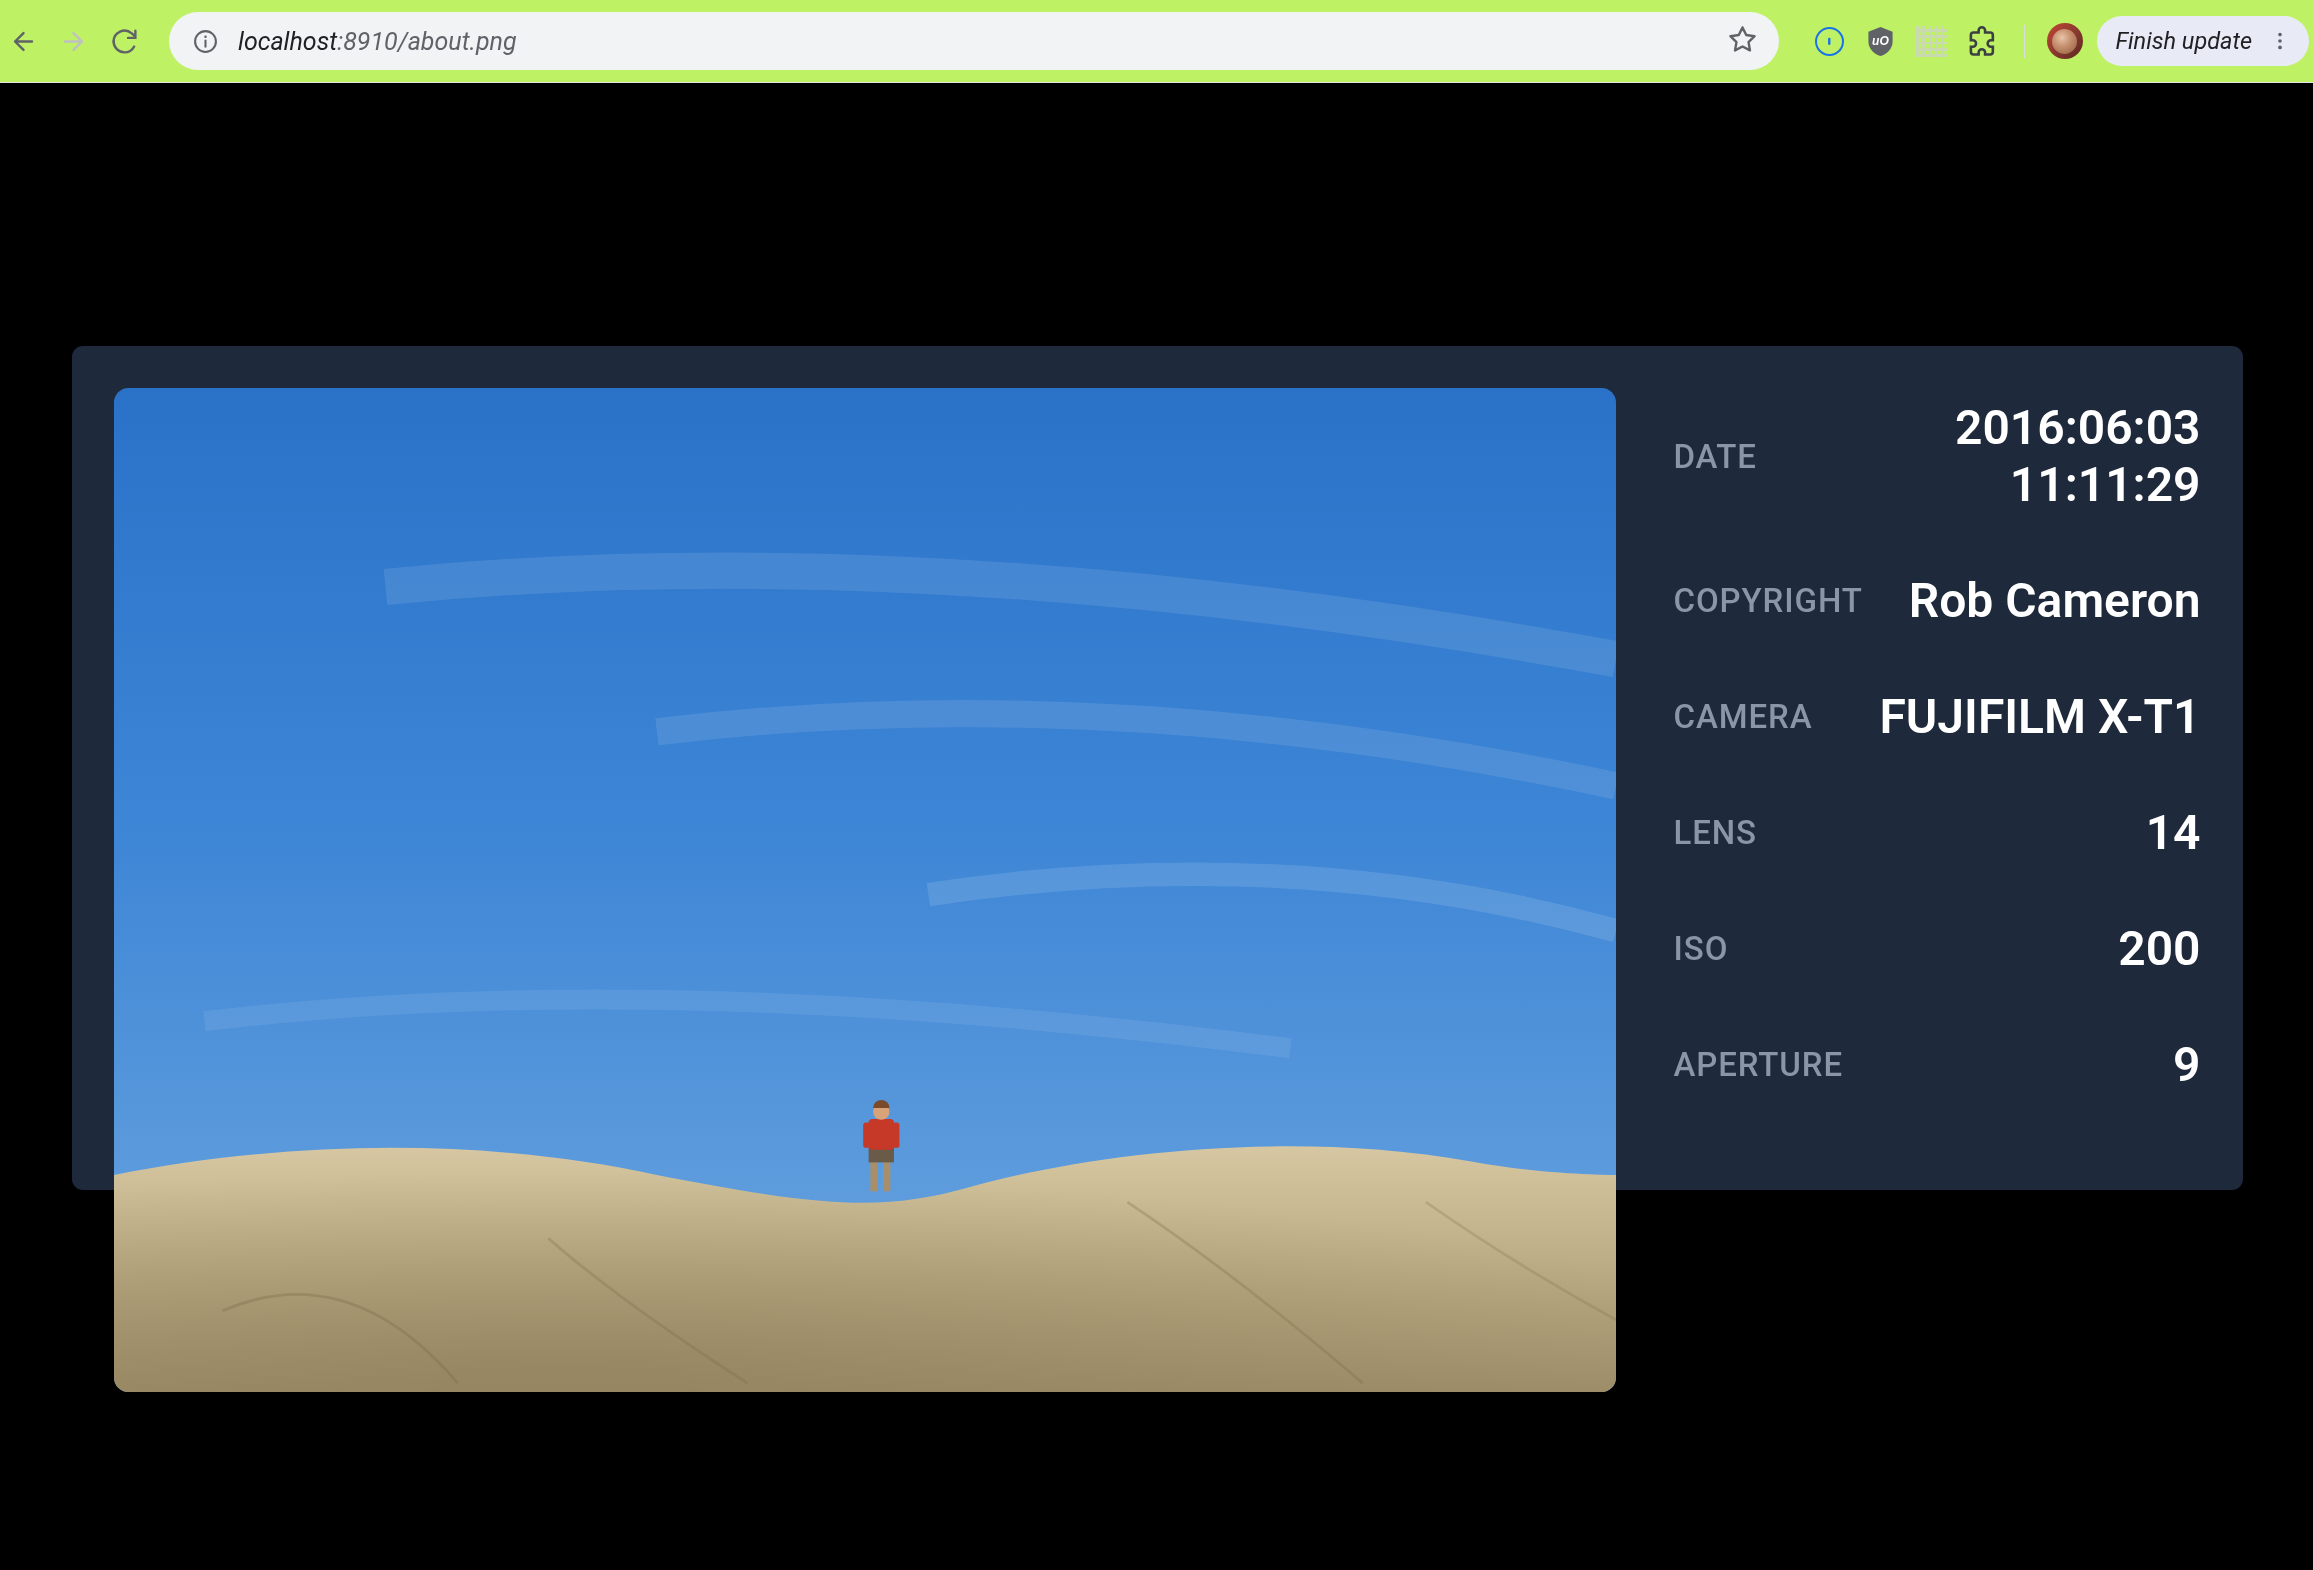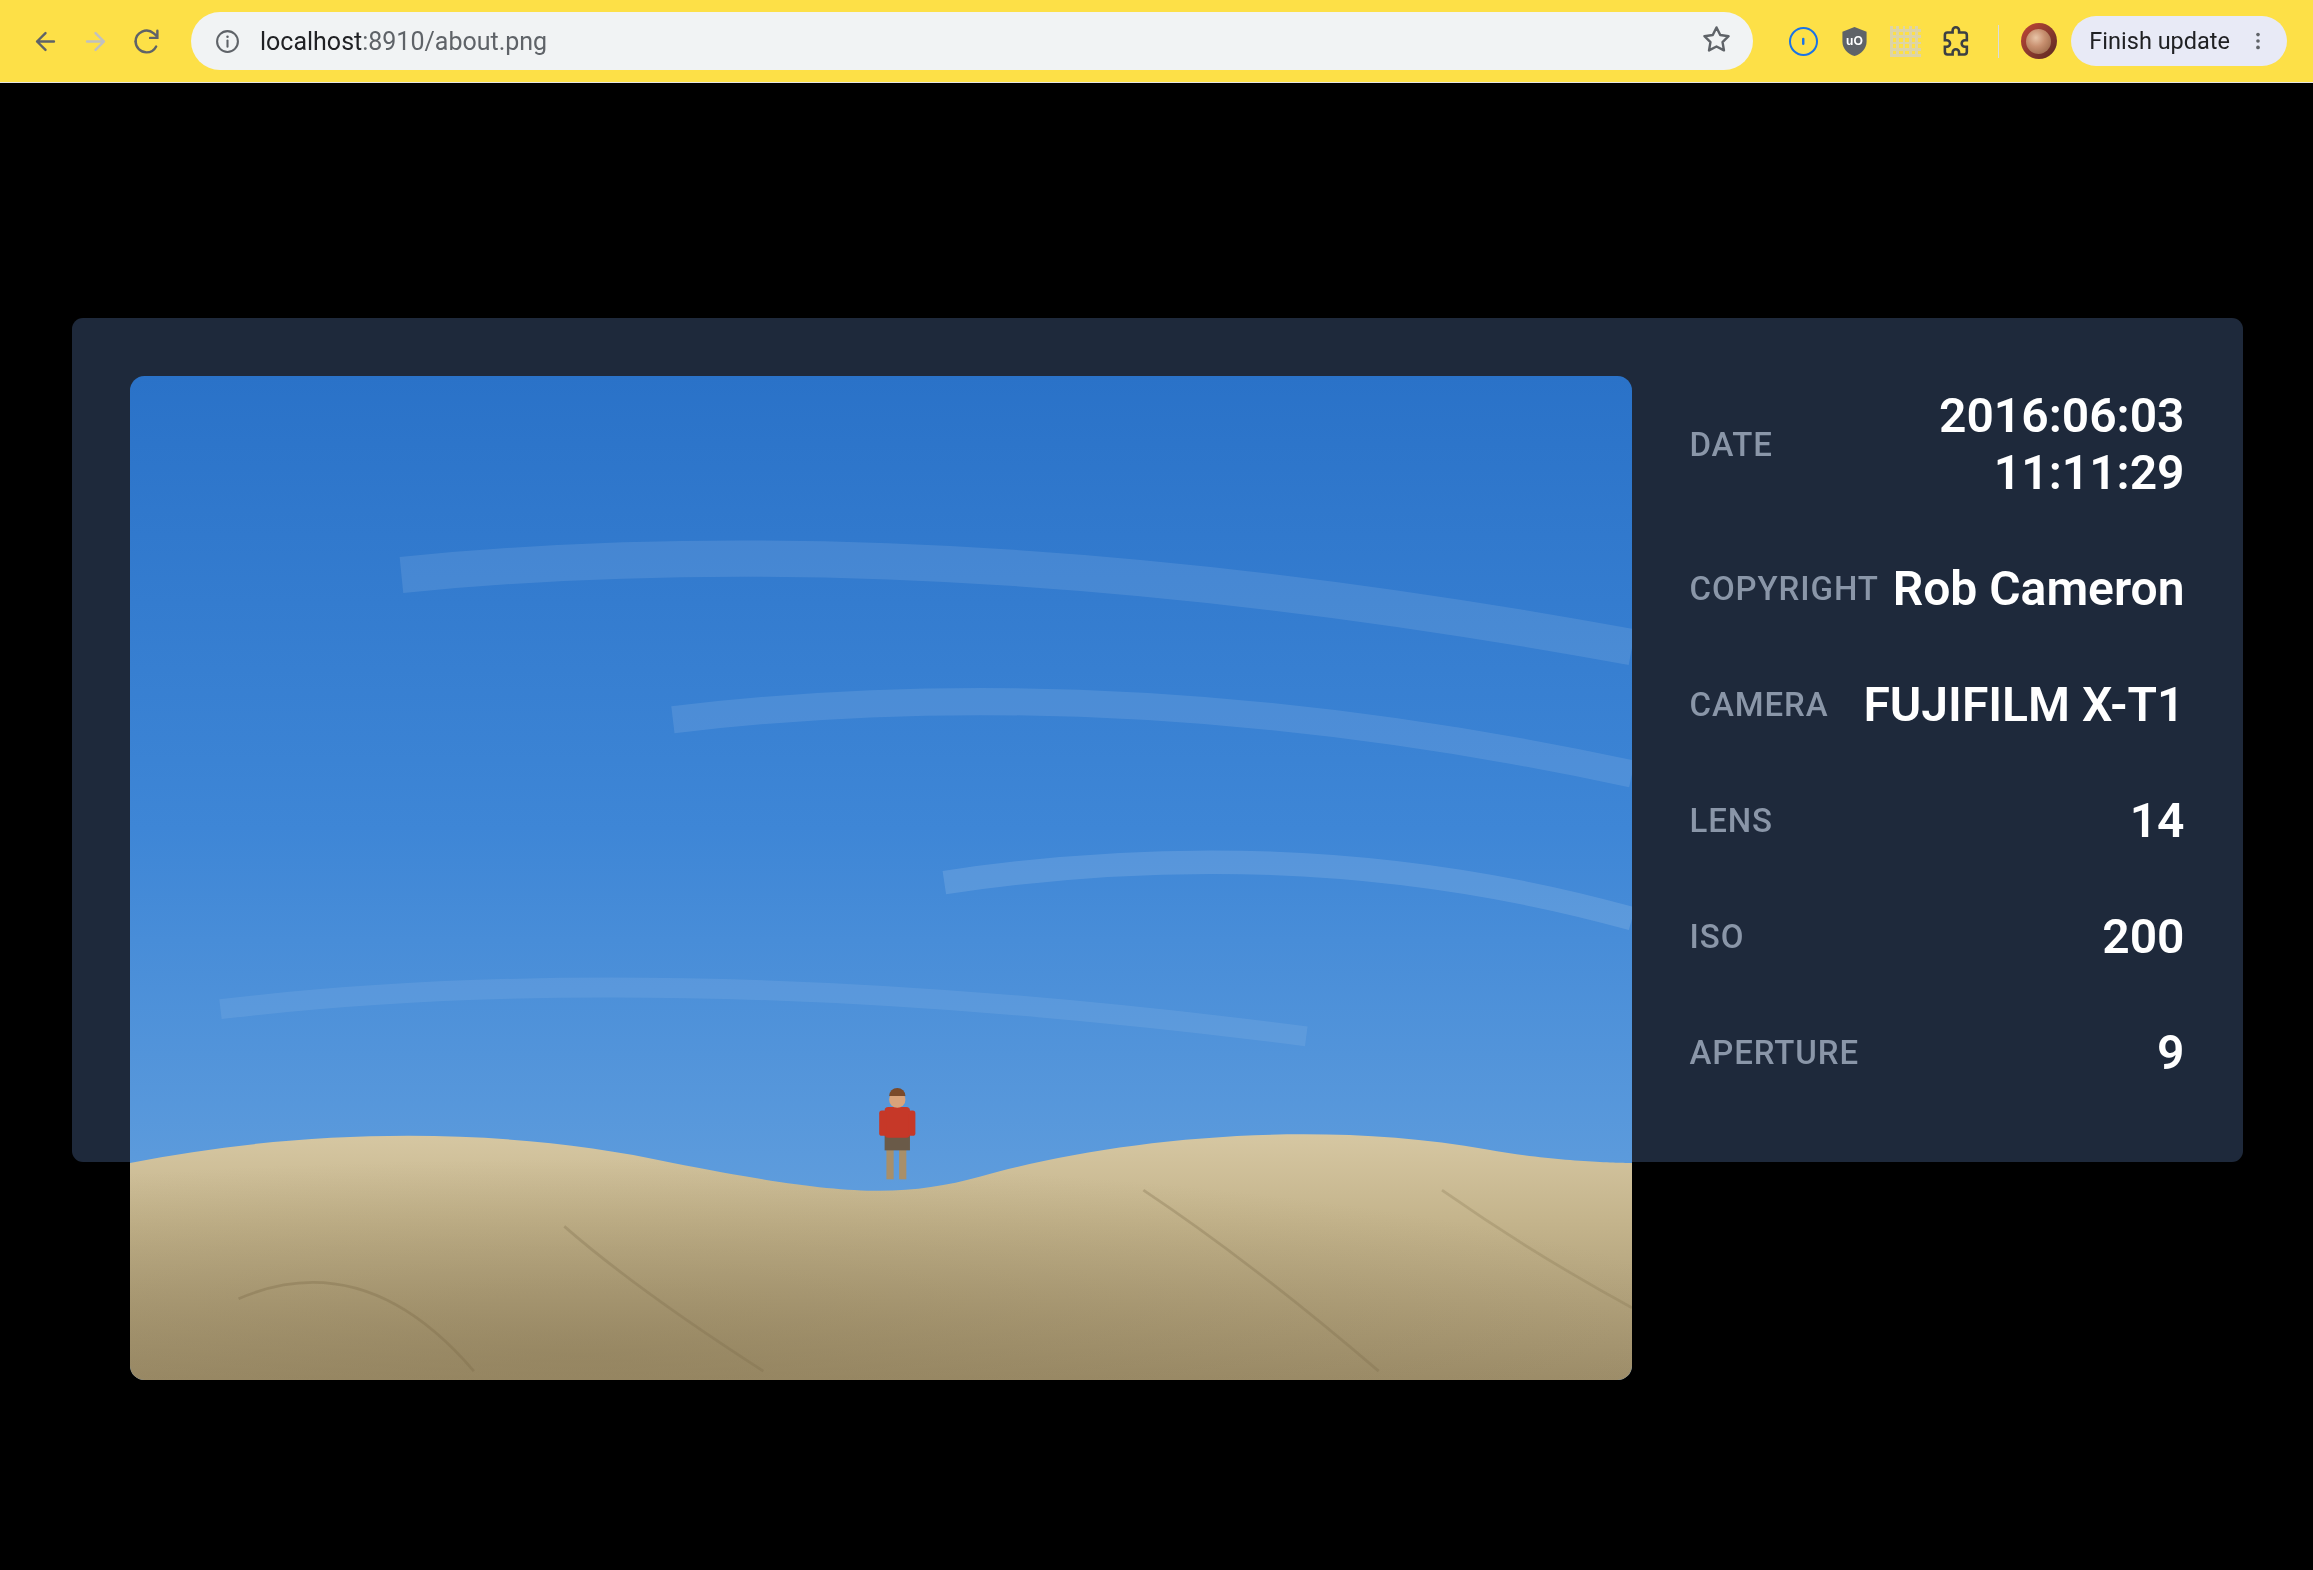--- a/index.html
+++ b/index.html
@@ -12,25 +12,26 @@
       font-family: -apple-system, BlinkMacSystemFont, 'Segoe UI', Roboto, Helvetica, Arial, sans-serif;
       background: #fff;
       width: 2314px;
       height: 1570px;
       overflow: hidden;
     }
 
     
     .browser-chrome {
       height: 83px;
-      background: #fde047;
-      display: flex;
-      align-items: center;
-      padding: 0 27px;
+      background: #bef264;
+      display: flex;
+      align-items: center;
+      padding: 0 5px;
       border-bottom: 0.9px solid #e5e5e5;
+      font-style: italic;
     }
 
     .nav-buttons {
       display: flex;
       align-items: center;
       gap: 14.5px;
     }
 
     .nav-btn {
       width: 36px;
@@ -153,23 +154,24 @@
       display: flex;
       justify-content: center;
       padding-top: 235px;
     }
 
     .card {
       background: #1e293b;
       border-radius: 11px;
       width: 2171px;
       height: 844px;
-      padding: 58px;
+      padding: 42px;
       display: flex;
       gap: 58px;
+      margin-top: 28px;
     }
 
     .photo-area {
       flex: 0 0 1502px;
       height: 1004px;
       border-radius: 14.5px;
       overflow: hidden;
       position: relative;
     }
 

